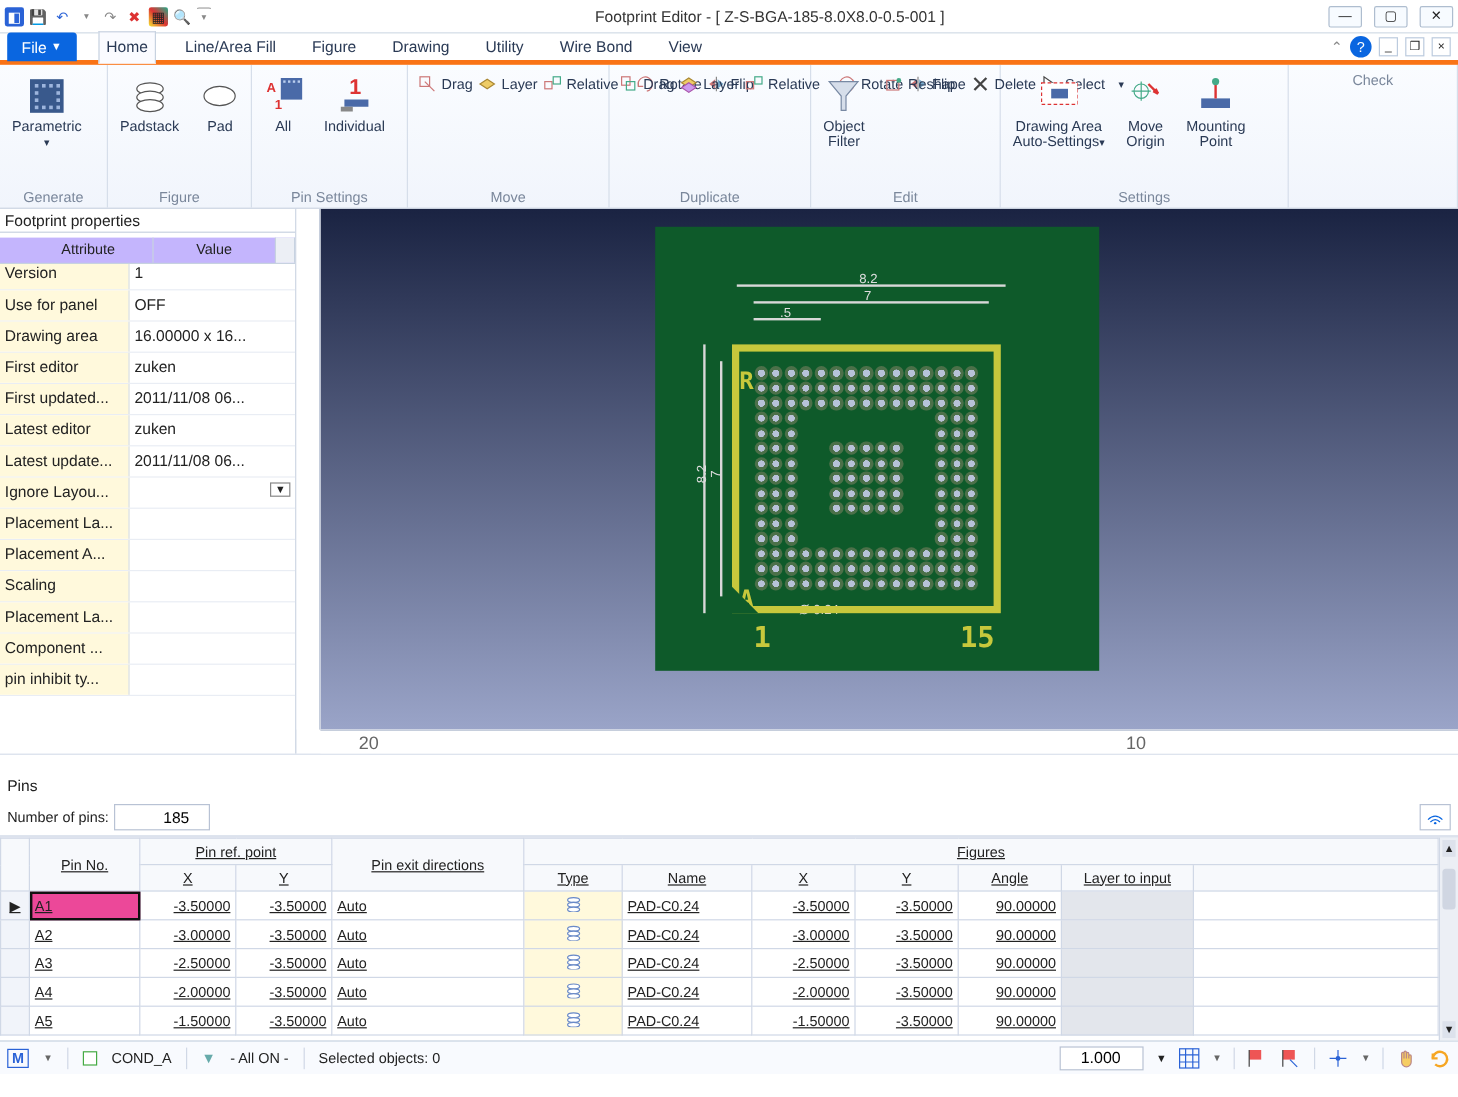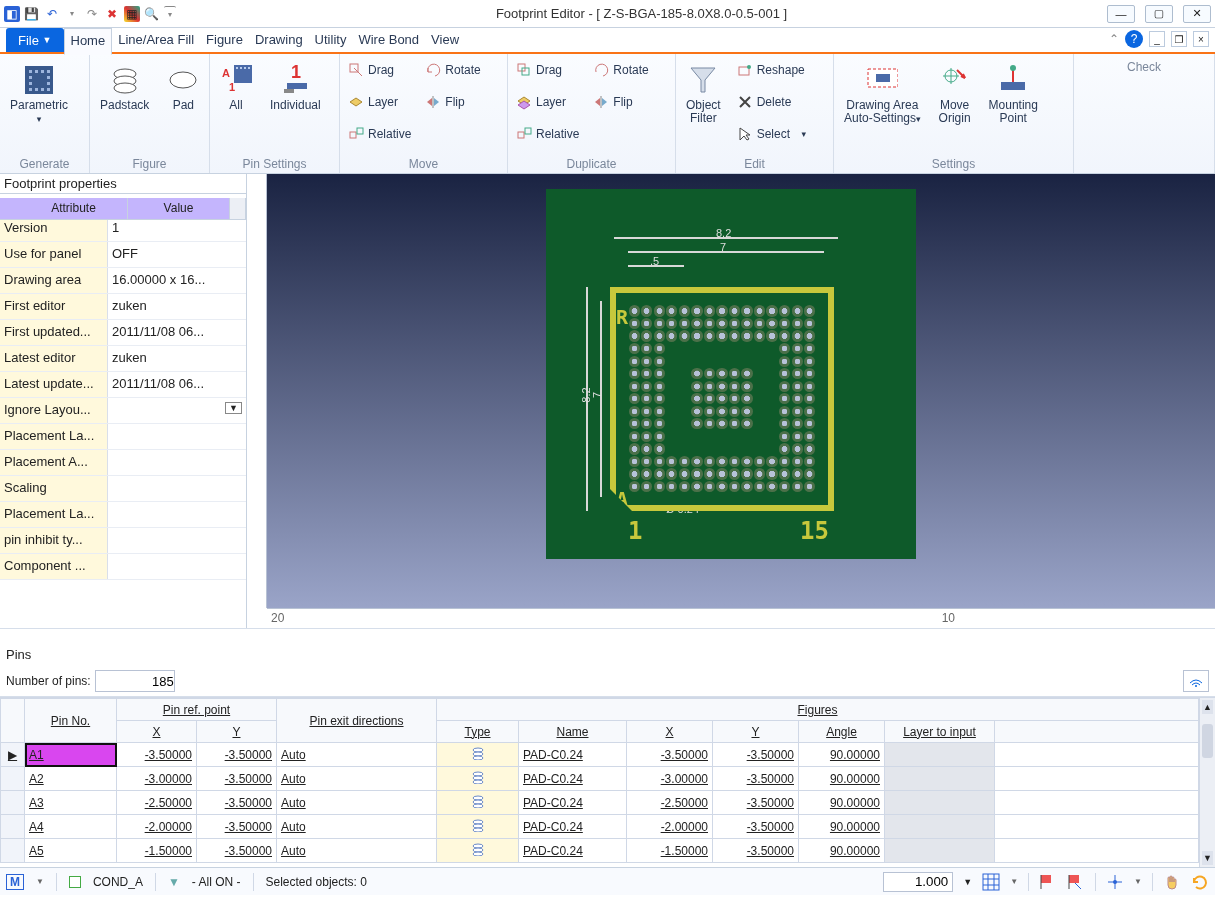--- a/index.html
+++ b/index.html
@@ -7,36 +7,36 @@
 
   
   .titlebar { display: flex; align-items: center; height: 28px; border-bottom: 1px solid #c7d2e0; background: #fff; padding: 0 4px; }
   .titlebar .left-icons { display: flex; gap: 4px; align-items: center; }
   .titlebar .title { flex: 1; text-align: center; font-size: 13px; color: #333; }
   .titlebar .win-controls { display: flex; gap: 10px; }
   .titlebar .win-controls .wbtn { width: 28px; height: 18px; border: 1px solid #aebdcf; border-radius: 2px; background: #f7fbff; display: flex; align-items: center; justify-content: center; font-size: 11px; cursor: pointer; }
   .ql-icon { width: 16px; height: 16px; display: inline-flex; align-items: center; justify-content: center; font-size: 12px; border-radius: 2px; cursor: pointer; }
 
   
-  .tabs-row { display: flex; align-items: flex-start; height: 26px; background: #fff; border-bottom: 2px solid #f97316; padding-left: 6px; position: relative; }
+  .tabs-row { display: flex; align-items: center; height: 26px; background: #fff; border-bottom: 4px solid #f97316; padding-left: 6px; gap: 18px; position: relative; }
   .tab-file { background: #0a66e0; color: #fff; display: flex; align-items: center; height: 24px; padding: 0 12px; border-radius: 3px 3px 0 0; font-size: 13px; cursor: pointer; }
   .tab { padding: 4px 6px 6px 6px; color: #2a3a55; cursor: pointer; font-size: 13px; }
   .tab.active { border: 1px solid #c7d2e0; border-bottom: 1px solid #fafbff; background: #fafbff; }
   .tabs-right { position: absolute; right: 6px; top: 2px; display: flex; gap: 6px; align-items: center; }
   .mini-btn { width: 16px; height: 16px; border: 1px solid #bccbde; display: flex; align-items: center; justify-content: center; font-size: 10px; cursor: pointer; }
 
   
   .ribbon { display: flex; height: 120px; background: linear-gradient(#fafcff,#f1f5fc); border-bottom: 1px solid #c7d2e0; }
   .group { border-right: 1px solid #d6deea; padding: 4px 6px 2px 6px; display: flex; flex-direction: column; justify-content: space-between; }
   .group-title { text-align: center; color: #7a879b; font-size: 12px; margin-top: 2px; }
   .group-body { display: flex; align-items: flex-start; gap: 14px; padding: 4px 2px 0 2px; }
   .vbtn { display: flex; flex-direction: column; align-items: center; gap: 3px; cursor: pointer; padding: 2px; }
   .vbtn .ic { width: 32px; height: 32px; display: flex; align-items: center; justify-content: center; }
   .vbtn .lbl { font-size: 12px; text-align: center; color: #2a3a55; line-height: 1.1; }
-  .minilist { display: flex; flex-direction: column; gap: 16px; }
+  .minilist { display: flex; flex-direction: row; gap: 4px; }
   .mini { display: flex; align-items: center; gap: 4px; font-size: 12px; color: #2a3a55; cursor: pointer; }
   .mini .mic { width: 16px; height: 16px; }
 
   
   .main { display: flex; height: 454px; }
   .props-panel { width: 247px; border-right: 1px solid #c7d2e0; display: flex; flex-direction: column; }
   .props-title { padding: 2px 4px; font-size: 13px; }
   .props-grid { flex: 1; overflow: auto; border-top: 1px solid #c7d2e0; position: relative; }
   .props-header { display: flex; position: sticky; top: 4px; background: #c4b5fd; border-bottom: 1px solid #c7d2e0; height: 22px; padding-left: 20px; }
   .props-header div { border-right: 1px solid #c7d2e0; text-align: center; padding: 3px 0; font-size: 12px; }
@@ -45,60 +45,60 @@
   .prow { display: flex; height: 26px; border-bottom: 1px solid #e9edf4; }
   .prow .pattr { width: 108px; background: #fff9dc; padding: 4px 4px; border-right: 1px solid #d9dfea; white-space: nowrap; overflow: hidden; text-overflow: ellipsis; font-size: 13px; }
   .prow .pval { flex: 1; padding: 4px 4px; white-space: nowrap; overflow: hidden; text-overflow: ellipsis; font-size: 13px; }
   .prow.selected .pattr { outline: 2px solid #222; outline-offset: -2px; }
 
   .canvas-wrap { flex: 1; display: flex; flex-direction: column; }
   .canvas { flex: 1; position: relative; overflow: hidden; }
   .canvas-bg { position: absolute; inset: 0 0 20px 20px; background: linear-gradient(#1a2342, #9aa4c8); }
   .canvas-ruler-h { position: absolute; left: 20px; right: 0; bottom: 0; height: 20px; background: #fff; border-top: 1px solid #b8c2d4; }
   .canvas-ruler-v { position: absolute; top: 0; bottom: 20px; left: 0; width: 20px; background: #fff; border-right: 1px solid #b8c2d4; }
-  .rule-lbl { position: absolute; font-size: 12px; color: #666; }
+  .rule-lbl { position: absolute; font-size: 15px; color: #666; margin-left: 28px; }
   .pcb { position: absolute; width: 370px; height: 370px; background: #0e5a2a; left: 50%; top: 44%; transform: translate(-50%,-50%); }
   .component-rect { position: absolute; left: 64px; top: 98px; width: 224px; height: 224px; border: 6px solid #c7c83c; }
   .component-rect::after { content: ''; position: absolute; left: -6px; bottom: -6px; width: 0; height: 0; border-left: 22px solid #0e5a2a; border-top: 22px solid transparent; }
   .bga-grid { position: absolute; inset: 12px; display: grid; grid-template-columns: repeat(15,1fr); grid-template-rows: repeat(15,1fr); gap: 0; }
   .pad { background: radial-gradient(circle,#b7c2d8 35%,#4c7049 38%); border-radius: 50%; width: 90%; height: 90%; margin: auto; }
   .pad.empty { background: transparent; }
   .dim-box { position: absolute; border: 1px solid #d8d8d8; }
   .dim-num { position: absolute; font-size: 11px; color: #dedede; white-space: nowrap; }
   .canvas-text { position: absolute; font-family: monospace; font-weight: bold; color: #c7c83c; }
   .dots { position: absolute; inset: 0 0 20px 20px; background-image: radial-gradient(#767d97 0.5px, transparent 0.5px); background-size: 28px 28px; }
 
   
   .pins-section { height: 38px; padding: 4px 6px; border-top: 1px solid #d6deea; display: flex; align-items: flex-end; font-size: 13px;}
   .pin-count-row { display: flex; align-items: center; gap: 4px; padding: 4px 6px; border-bottom: 1px solid #d6deea; }
-  .pin-count-row input { width: 80px; height: 22px; text-align: right; border: 1px solid #b8c2d4; padding: 0 0; font-size: 13px; }
+  .pin-count-row input { width: 80px; height: 22px; text-align: right; border: 1px solid #b8c2d4; padding: 0 16px; font-size: 13px; }
   .pin-count-row .expand-btn { margin-left: auto; width: 26px; height: 22px; border: 1px solid #b8c2d4; background: #fff; display: flex; align-items: center; justify-content: center; color: #0a66e0; font-size: 13px; cursor: pointer; }
 
   
   .pins-table-wrap { height: 170px; border-top: 1px solid #d0d8e6; display: flex; }
   .pins-table-body { flex: 1; overflow: hidden; position: relative; }
   table.pins { border-collapse: collapse; width: 100%; table-layout: fixed; text-decoration: underline; }
   table.pins th, table.pins td { border: 1px solid #d0d8e6; padding: 3px 4px; font-size: 12px; height: 22px; }
   table.pins th { background: #f7f9fc; font-weight: normal; text-align: center; }
   table.pins td.num { text-align: right; }
   table.pins td.ctr { text-align: center; }
-  table.pins td.sel { background: #d946ef; outline: 2px solid #111; outline-offset: -2px; margin-top: 20px; }
+  table.pins td.sel { background: #ec4899; outline: 2px solid #111; outline-offset: -2px; margin-top: 20px; }
   .rowhandle { width: 22px; text-align: center; background: #f1f4fa; border: 1px solid #d0d8e6; }
   .type-cell { background: #fff9dc; }
   .layer-cell { background: #e3e6ec; }
   .vscroll { width: 16px; background: #eceff5; border-left: 1px solid #d0d8e6; position: relative; }
   .vscroll .thumb { position: absolute; top: 26px; left: 2px; right: 2px; height: 34px; background: #d0d6e2; border-radius: 3px; }
   .vscroll .arrow { position: absolute; left: 2px; right: 2px; height: 14px; background: #dde2ec; text-align: center; font-size: 9px; line-height: 14px; }
   .vscroll .arrow.top { top: 2px; } .vscroll .arrow.bot { bottom: 2px; }
 
   
   .statusbar { height: 28px; border-top: 1px solid #c7d2e0; display: flex; align-items: center; padding: 0 6px; gap: 12px; font-size: 12px; background: #f8fafe; }
   .statusbar .sep { width: 1px; height: 18px; background: #d0d8e6; }
   .statusbar .right { margin-left: auto; display: flex; align-items: center; gap: 10px; }
-  .statusbar input { width: 70px; border: 1px solid #b8c2d4; height: 20px; text-align: right; padding-right: 4px; }
+  .statusbar input { width: 70px; border: 1px solid #b8c2d4; height: 20px; text-align: center; padding-right: 4px; }
   .status-ic { width: 18px; height: 18px; cursor: pointer; }
 </style>
 </head>
 <body>
 
 <div class="titlebar">
   <div class="left-icons">
     <span class="ql-icon" style="background:#2a62d6;color:#fff;">◧</span>
     <span class="ql-icon" style="color:#2a62d6;">💾</span>
     <span class="ql-icon" style="color:#2a62d6;">↶</span>
@@ -441,25 +441,25 @@
           </div>
           <div class="prow">
             <div class="pattr">Scaling</div>
             <div class="pval"></div>
           </div>
           <div class="prow">
             <div class="pattr">Placement La...</div>
             <div class="pval"></div>
           </div>
           <div class="prow">
+            <div class="pattr">Component ...</div>
+            <div class="pval"></div>
+          </div>
+          <div class="prow">
             <div class="pattr">pin inhibit ty...</div>
-            <div class="pval"></div>
-          </div>
-          <div class="prow">
-            <div class="pattr">Component ...</div>
             <div class="pval"></div>
           </div>
         </div>
     </div>
   </div>
 
   <div class="canvas-wrap">
     <div class="canvas">
       <div class="canvas-bg"></div>
       <div class="dots"></div>

